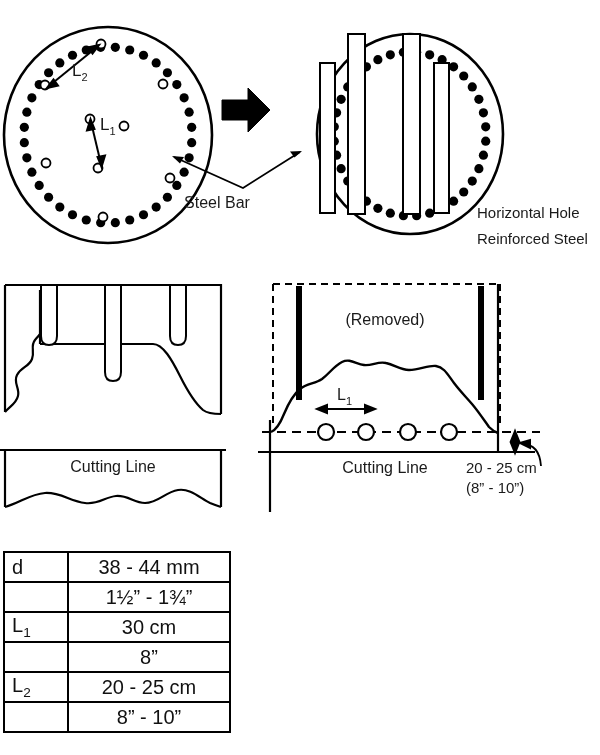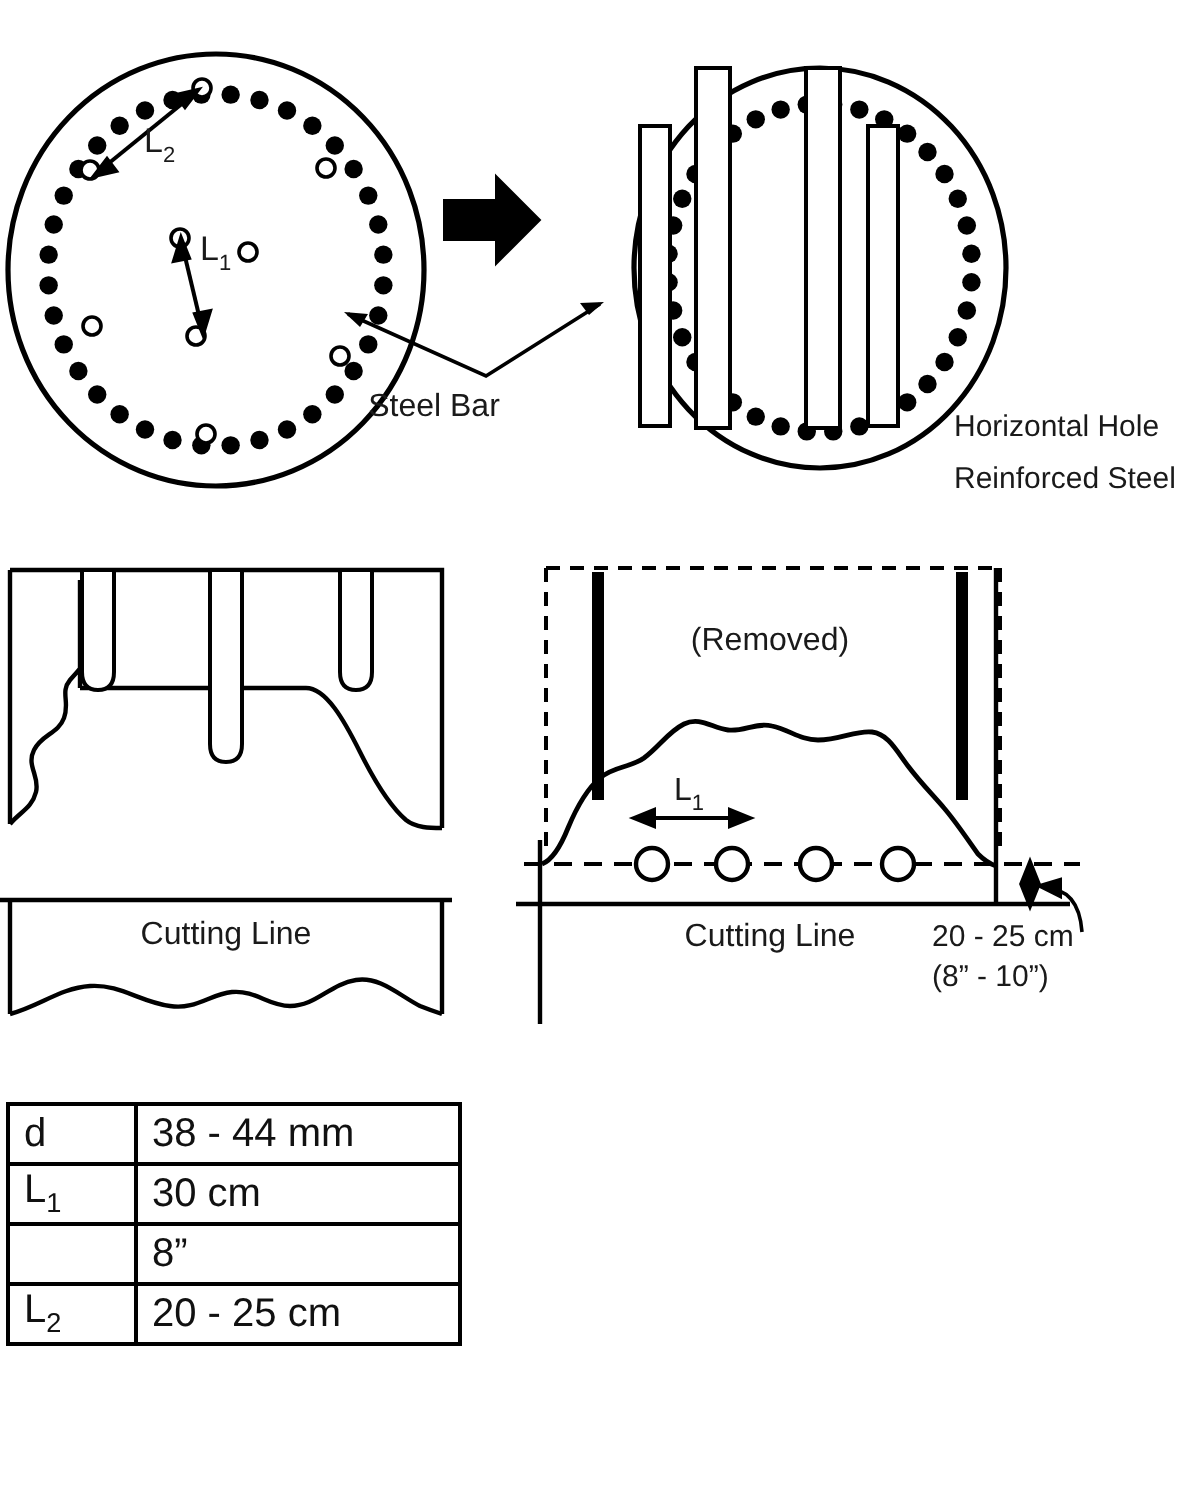--- a/index.html
+++ b/index.html
@@ -8,21 +8,21 @@
        color:#1a1a1a;overflow:hidden;}
   .stage{position:absolute;left:0;top:0;width:548px;height:755px;}
   svg{display:block;}
   .lbl{font-family:"Liberation Sans","DejaVu Sans",sans-serif;fill:#1a1a1a;}
   .tbl-wrap{position:absolute;left:3px;top:551px;width:228px;}
   table.spec{border-collapse:collapse;width:228px;
              font-family:"Liberation Sans","DejaVu Sans",sans-serif;}
   table.spec td{border:2px solid #000;height:28px;padding:0 7px;
                 font-size:20px;color:#111;vertical-align:middle;line-height:1;}
   table.spec td.k{width:48px;text-align:left;}
-  table.spec td.v{text-align:left;margin-left:24px;}
+  table.spec td.v{text-align:center;margin-left:24px;}
   sub{font-size:.68em;}
 </style>
 </head>
 <body>
 
 <div class="stage">
 
 <svg width="600" height="755" viewBox="0 0 600 755">
 
   <g>
@@ -239,28 +239,36 @@
 </svg>
 
 <div class="tbl-wrap">
   <table class="spec">
     <tbody id="spec-body">
           <tr>
             <td class="k">d</td>
             <td class="v">38 - 44 mm</td>
           </tr>
           <tr>
+            <td class="k"></td>
+            <td class="v">1½” - 1¾”</td>
+          </tr>
+          <tr>
             <td class="k">L<sub>1</sub></td>
             <td class="v">30 cm</td>
           </tr>
           <tr>
             <td class="k"></td>
             <td class="v">8”</td>
           </tr>
           <tr>
             <td class="k">L<sub>2</sub></td>
             <td class="v">20 - 25 cm</td>
+          </tr>
+          <tr>
+            <td class="k"></td>
+            <td class="v">8” - 10”</td>
           </tr>
         </tbody>
   </table>
 </div>
 
 </div>
 
 </body></html>

